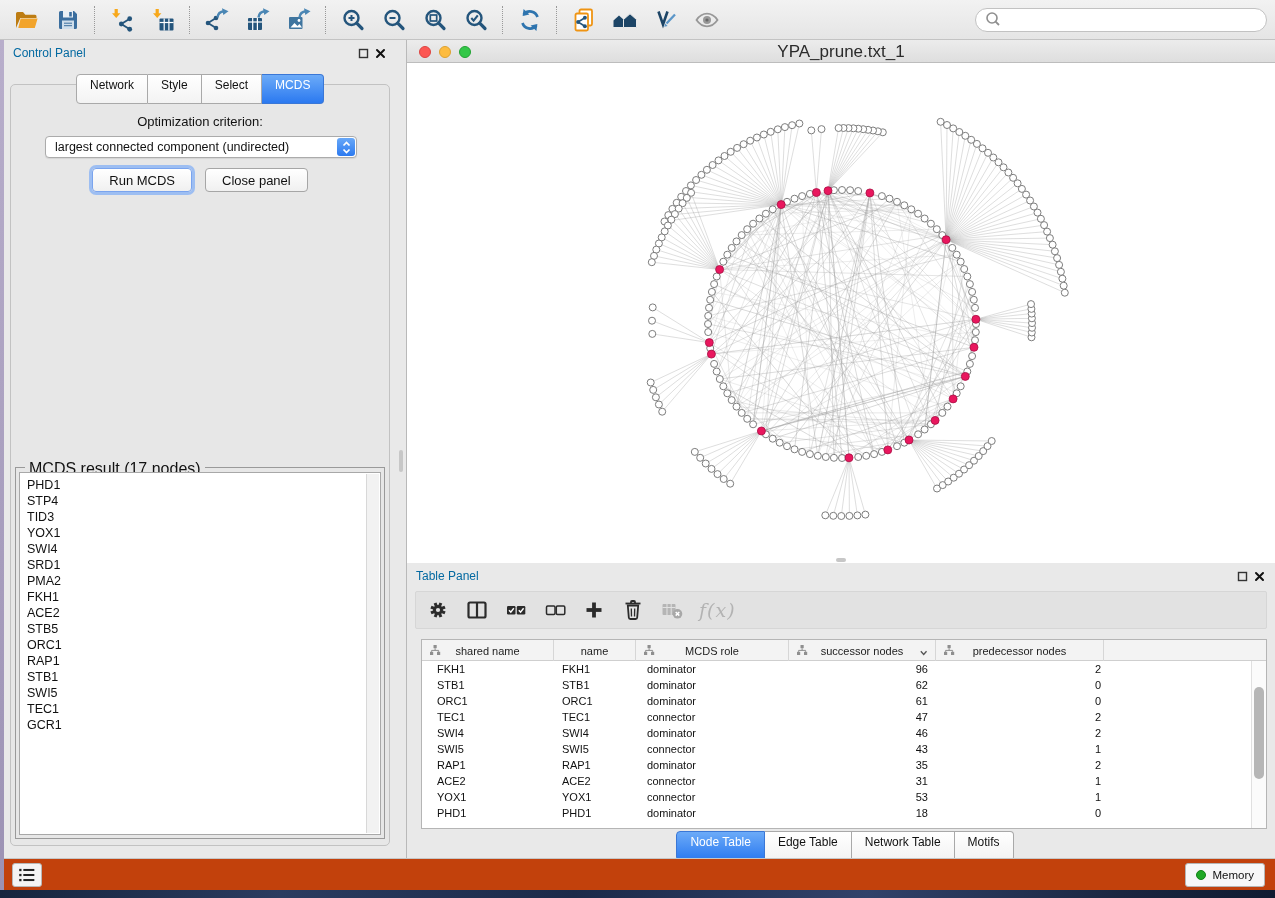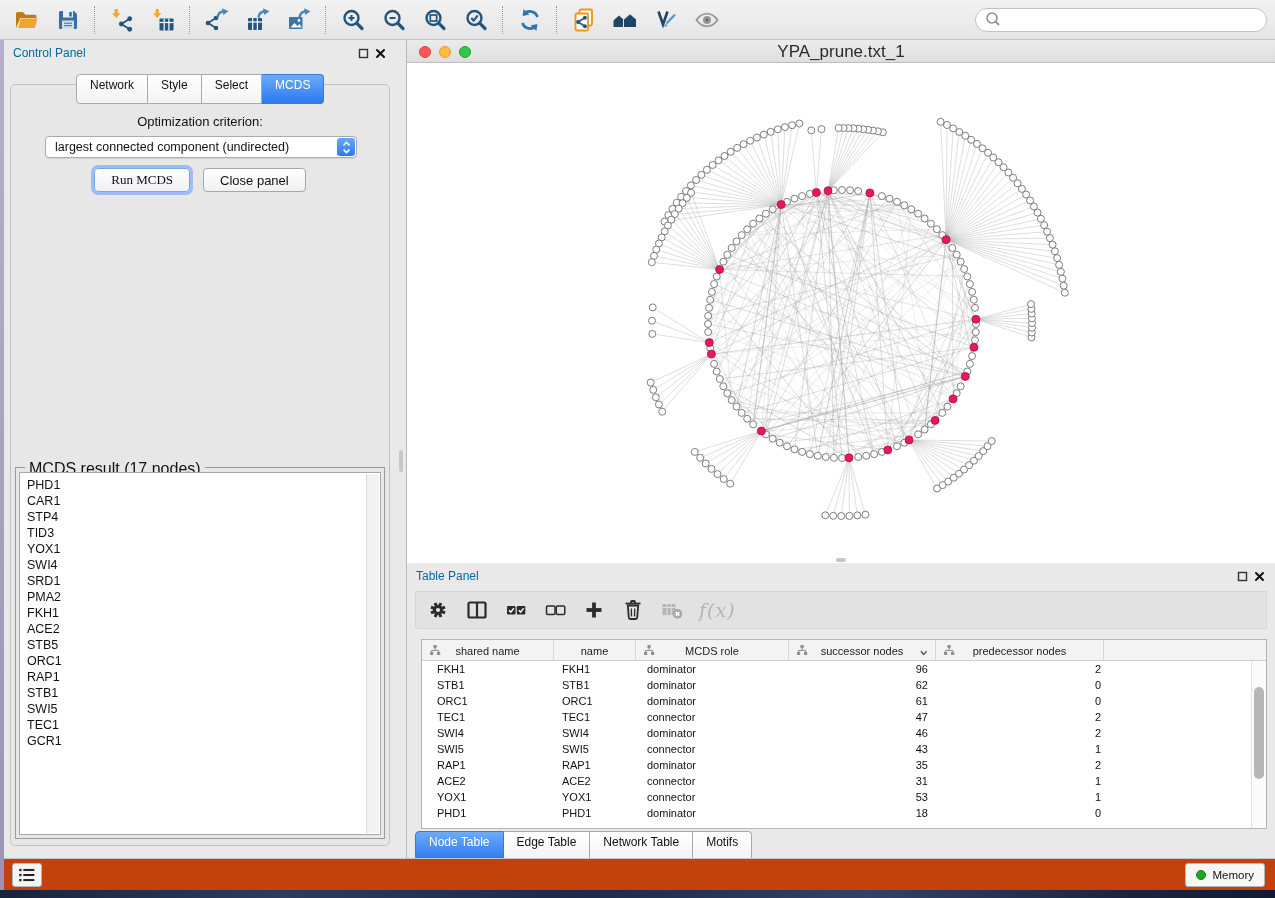--- a/index.html
+++ b/index.html
@@ -45,21 +45,21 @@
     border:1px solid #c2c2c2;border-radius:5px;}
   .opt-label{position:absolute;top:29px;left:0;right:0;text-align:center;font-size:13px;color:#111;}
   .combo{position:absolute;left:34px;top:51px;width:312px;height:22px;background:#fff;
     border:1px solid #ababab;border-radius:4px;font-size:12.5px;color:#111;line-height:20px;
     padding-left:9px;box-shadow:0 1px 1px rgba(0,0,0,.08);}
   .combo .stepper{position:absolute;right:1px;top:1px;bottom:1px;width:18px;border-radius:3px;
     background:linear-gradient(#68a8f8,#2c7af0);display:flex;align-items:center;justify-content:center;}
   .btn-row{position:absolute;left:0;right:0;top:83px;display:flex;justify-content:center;gap:13px;}
   .mac-btn{height:24px;padding:0 16px;font-size:13px;color:#111;background:linear-gradient(#ffffff,#f0f0f0);
     border:1px solid #a6a6a6;border-radius:4px;}
-  .mac-btn.focus{box-shadow:0 0 0 3px rgba(97,156,251,.55);border-color:#7aa4ee;font-family:Liberation Serif, serif;}
+  .mac-btn.focus{box-shadow:0 0 0 3px rgba(97,156,251,.55);border-color:#7aa4ee;}
   .fieldset{position:absolute;left:4px;top:382px;width:370px;height:372px;border:1px solid #9a9a9a;}
   .fieldset .legend{position:absolute;top:-8px;left:9px;background:#e7e7e7;padding:0 4px;
     font-size:16px;color:#111;}
   .result-list{position:absolute;left:3px;right:3px;top:4px;bottom:3px;background:#fff;
     border:1px solid #a8a8a8;font-size:12.5px;color:#111;line-height:16px;padding:4px 0 0 7px;overflow:hidden;}
   .result-scroll{position:absolute;right:1px;top:1px;bottom:1px;width:13px;background:#f2f2f2;
     border-left:1px solid #d8d8d8;}
 
   
   .v-splitter{position:absolute;left:396px;top:40px;width:10px;height:818px;}
@@ -94,21 +94,21 @@
   .t-hcell{position:relative;height:21px;border-right:1px solid #d6d6d6;font-size:11px;color:#222;
     display:flex;align-items:center;justify-content:center;}
   .t-hcell .attr{position:absolute;left:7px;top:4px;}
   .t-hcell .caret{position:absolute;right:7px;top:7px;}
   .t-body{position:absolute;left:0;right:15px;top:21px;bottom:0;overflow:hidden;}
   .t-row{display:flex;height:16px;font-size:11px;color:#111;align-items:center;}
   .t-cell{overflow:hidden;white-space:nowrap;}
   .t-scroll{position:absolute;right:0;top:21px;bottom:0;width:15px;background:#fbfbfb;
     border-left:1px solid #e0e0e0;}
   .t-scroll .thumb{position:absolute;left:2px;top:26px;width:10px;height:92px;background:#b6b6b6;border-radius:5px;}
-  .tt-tabs{left:8px;right:0;top:268px;}
+  .tt-tabs{left:8px;right:0;top:268px;justify-content:center;}
 
   
   .status-bar{position:absolute;left:4px;top:858px;width:1271px;height:32px;background:#c2410c;
     border-top:1px solid #c6c6c6;}
   .sb-left{position:absolute;left:8px;top:4px;width:30px;height:24px;background:#f4f4f4;
     border:1px solid #b8b8b8;border-radius:3px;display:flex;align-items:center;justify-content:center;padding:0;}
   .sb-mem{position:absolute;right:10px;top:4px;height:24px;background:#f7f7f7;border:1px solid #b5b5b5;
     border-radius:3px;display:flex;align-items:center;gap:6px;padding:0 10px;font-size:11.5px;color:#111;}
   .mem-dot{width:10px;height:10px;border-radius:50%;background:#1fa824;border:1px solid #128217;}
 </style>
@@ -316,21 +316,20 @@
       </div>
       <div class="btn-row">
         <button class="mac-btn focus">Run MCDS</button>
         <button class="mac-btn">Close panel</button>
       </div>
       <div class="fieldset">
         <span class="legend">MCDS result (17 nodes)</span>
         <div class="result-list" id="result-list">
           <div class="result-scroll"></div>
         <div>PHD1</div>
-            <div>CAR1</div>
             <div>STP4</div>
             <div>TID3</div>
             <div>YOX1</div>
             <div>SWI4</div>
             <div>SRD1</div>
             <div>PMA2</div>
             <div>FKH1</div>
             <div>ACE2</div>
             <div>STB5</div>
             <div>ORC1</div>

